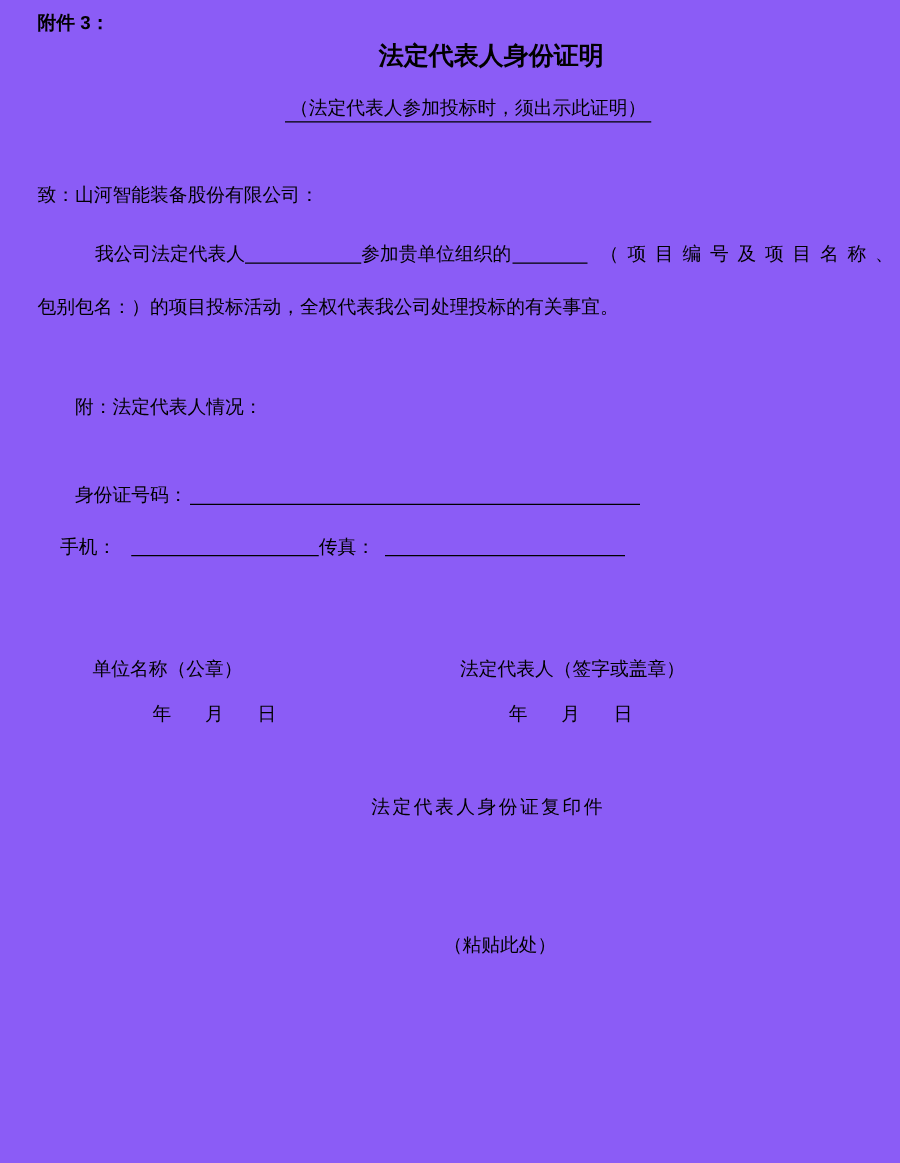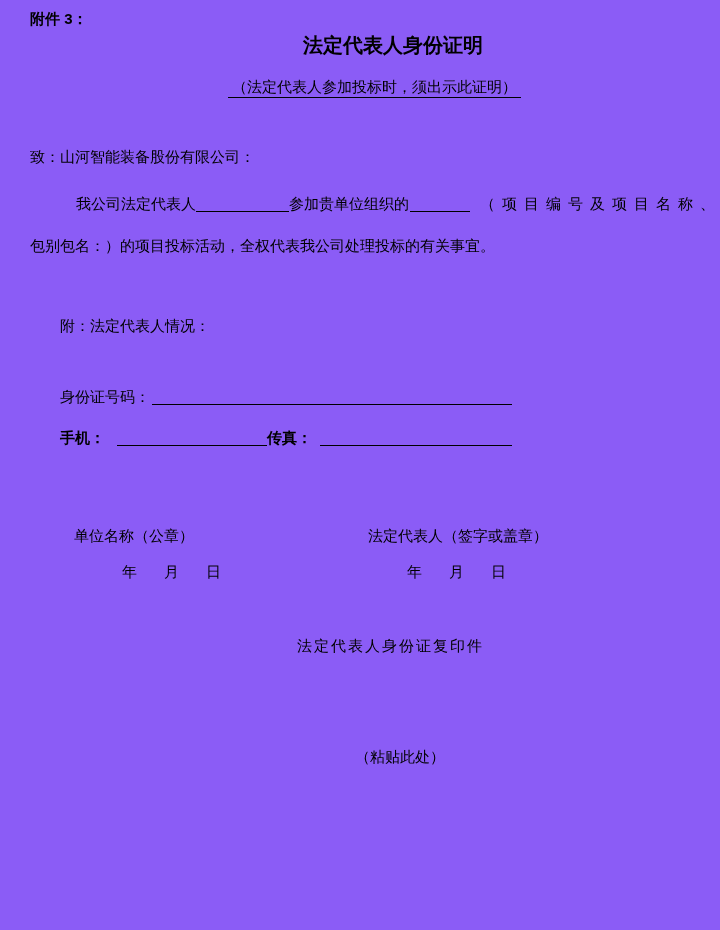--- a/index.html
+++ b/index.html
@@ -52,21 +52,21 @@
 
   <div class="line" style="left:30px; top:236px;">包别包名：）的项目投标活动，全权代表我公司处理投标的有关事宜。</div>
 
   <div class="line" style="left:60px; top:304px;margin-top:12px;">附：法定代表人情况：</div>
 
 
   <div class="line" style="left:60px; top:387px;">
     <span>身份证号码：</span><span class="blank bl-id"></span>
   </div>
 
-  <div class="line" style="left:60px; top:428px;font-weight:bold;">
+  <div class="line" style="left:48px; top:428px;">
     <span>手机：</span><span class="blank bl-mobile"></span><span>传真：</span><span class="blank bl-fax"></span>
   </div>
 
   <div class="line" style="left:74px; top:526px;">单位名称（公章）</div>
 
   <div class="line" style="left:368px; top:526px;">法定代表人（签字或盖章）</div>
 
   <div class="line" style="left:122px; top:562px;">
     <span>年</span><span class="date-sp">月</span><span class="date-sp">日</span>
   </div>

